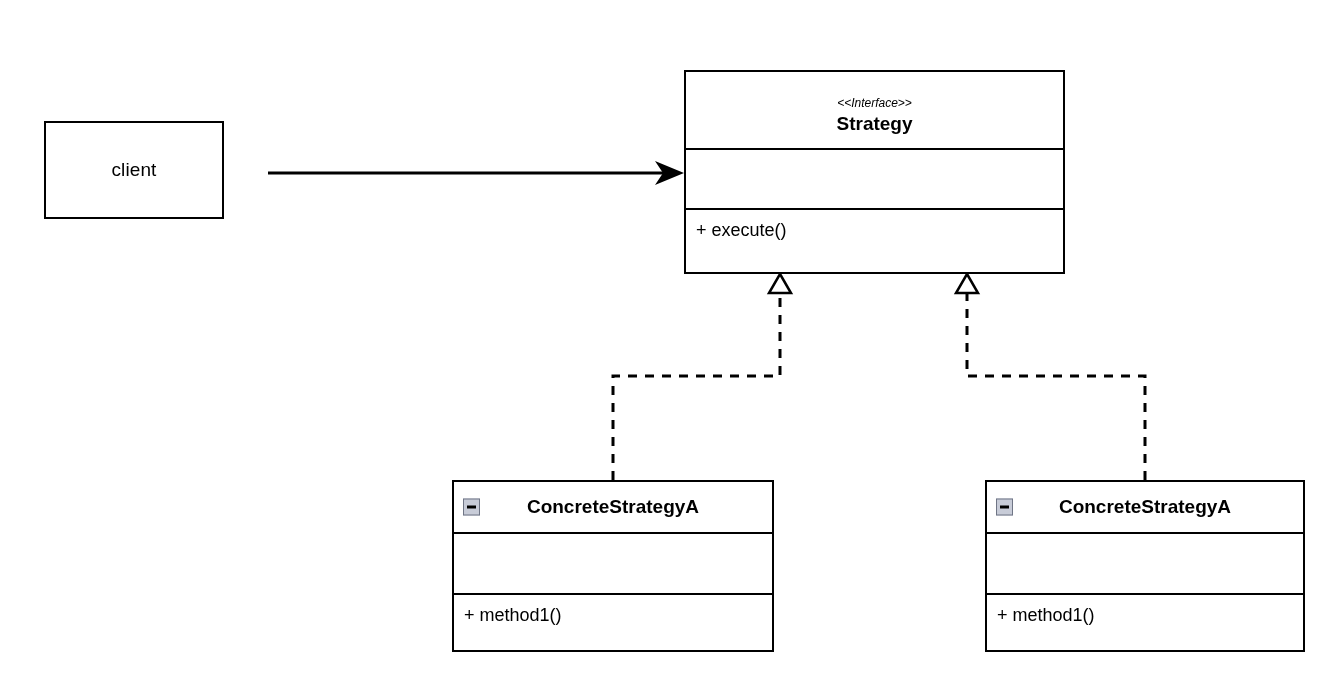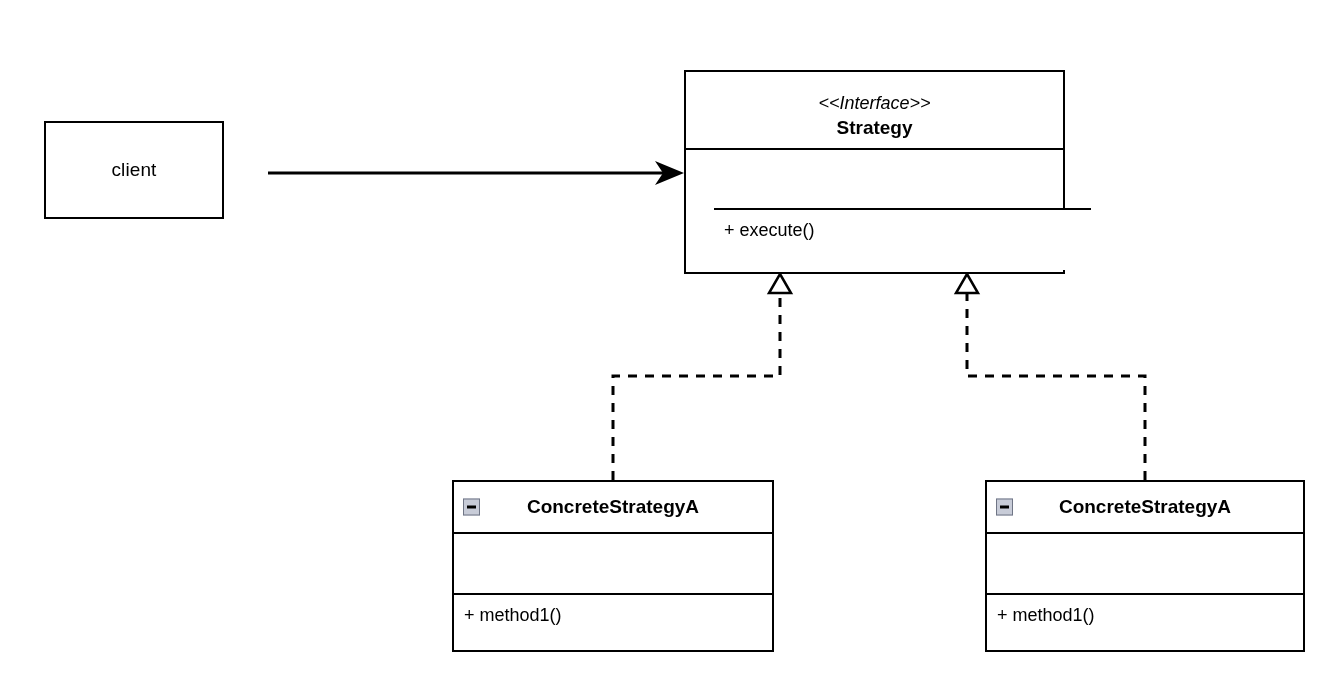--- a/index.html
+++ b/index.html
@@ -64,34 +64,34 @@
   }
   #strategy-header {
     height: 76px;
     display: flex;
     flex-direction: column;
     align-items: center;
     justify-content: center;
     padding-top: 2px;
   }
   .stereotype {
-    font-size: 18px;
+    font-size: 12px;
     font-style: italic;
     color: #000000;
     line-height: 1.3;
     margin-top: 11px;
   }
   .class-title {
     font-size: 19px;
     font-weight: bold;
     color: #000000;
     line-height: 1.3;
   }
   #strategy-attributes { height: 60px; }
-  #strategy-operations { height: 62px; margin-left: 28px; }
+  #strategy-operations { height: 62px; }
 
   
   #concrete-a-box {
     left: 452px;
     top: 480px;
     width: 322px;
     height: 172px;
   }
   #concrete-b-box {
     left: 985px;

